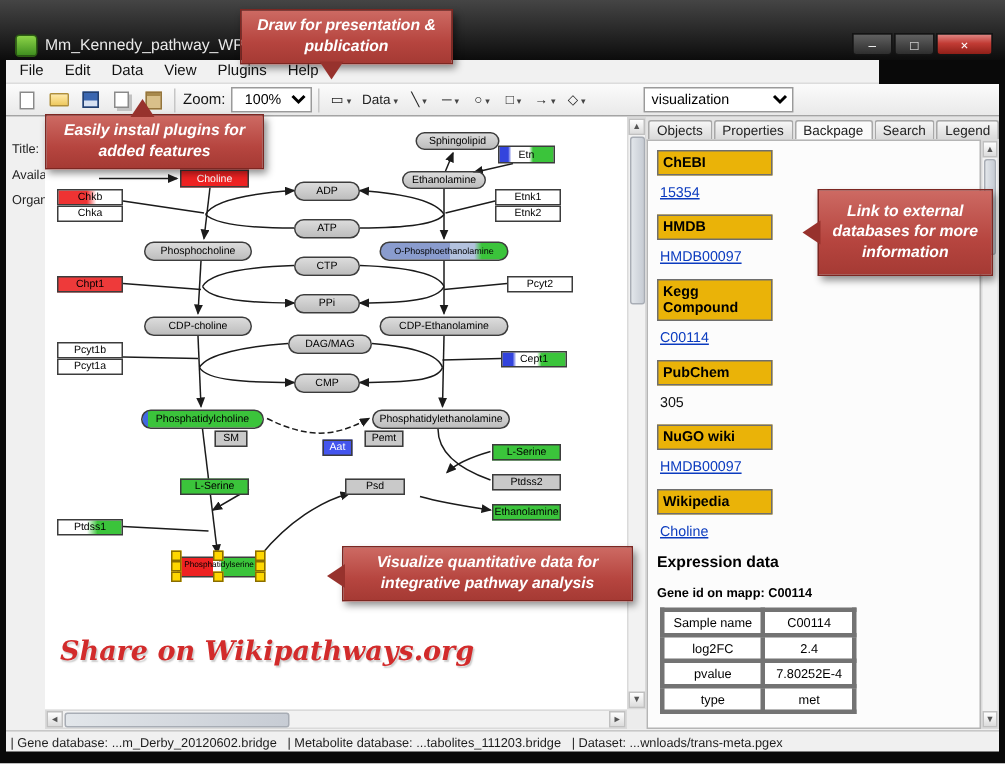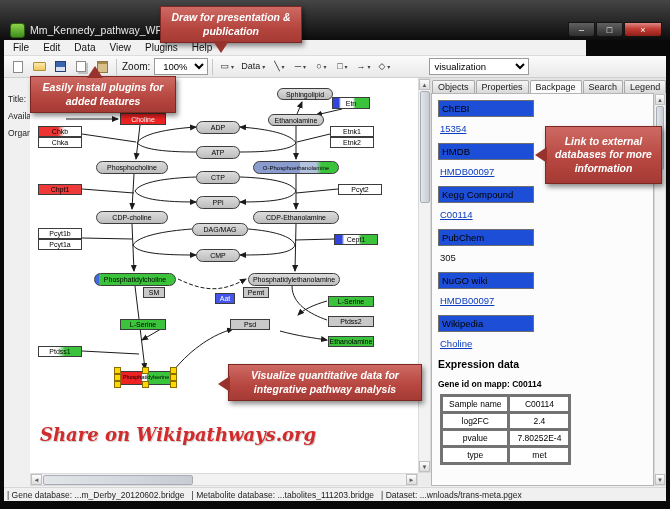--- a/index.html
+++ b/index.html
@@ -83,21 +83,21 @@
 
   
   .right-panel{position:absolute;left:427px;top:0;width:235px;height:408px;}
   .tabs{display:flex;height:15px;background:#e4e4e4;border-bottom:1px solid #9f9f9f;align-items:flex-end;gap:1px;padding-left:1px;}
   .tab{font-size:9px;padding:1px 5px;background:linear-gradient(#f6f6f6,#d9d9d9);border:1px solid #a8a8a8;border-bottom:none;
        border-radius:2px 2px 0 0;color:#222;white-space:nowrap;}
   .tab.active{background:#fafafa;}
   .panel-content{position:absolute;left:0;top:15px;right:12px;bottom:0;background:#fcfcfc;border:1px solid #b5b5b5;
                  box-sizing:border-box;padding:6px;overflow:hidden;}
   .bp-section{margin-bottom:9px;}
-  .bp-header{width:96px;border:1px solid #6e6e6e;background:#1d4ed8;font-weight:normal;font-size:9.5px;padding:2px 3px;box-sizing:border-box;}
+  .bp-header{width:77px;border:1px solid #6e6e6e;background:#eab308;font-weight:bold;font-size:9.5px;padding:2px 3px;box-sizing:border-box;}
   .bp-link{display:block;color:#0b3bbf;font-size:9.5px;margin:6px 0 0 2px;text-decoration:underline;}
   .bp-text{font-size:9.5px;margin:6px 0 0 2px;color:#111;}
   .exp-title{font-weight:bold;font-size:10.5px;margin:3px 0 9px;color:#000;}
   .gene-id{font-weight:bold;font-size:8.5px;margin-bottom:5px;color:#000;}
   .exp-table{border-collapse:collapse;margin-left:2px;}
   .exp-table td{border:3px solid #737373;font-size:8.5px;padding:2px 6px;text-align:center;background:#fff;min-width:46px;}
   .pscroll{position:absolute;right:0;top:15px;width:12px;bottom:0;background:#f2f2f2;border:1px solid #dadada;box-sizing:border-box;}
   .pscroll .g-up{left:0;top:0;width:10px;} .pscroll .g-down{left:0;bottom:0;width:10px;}
   .pscroll .sb-thumb{left:1px;top:12px;width:8px;height:64px;}
 

